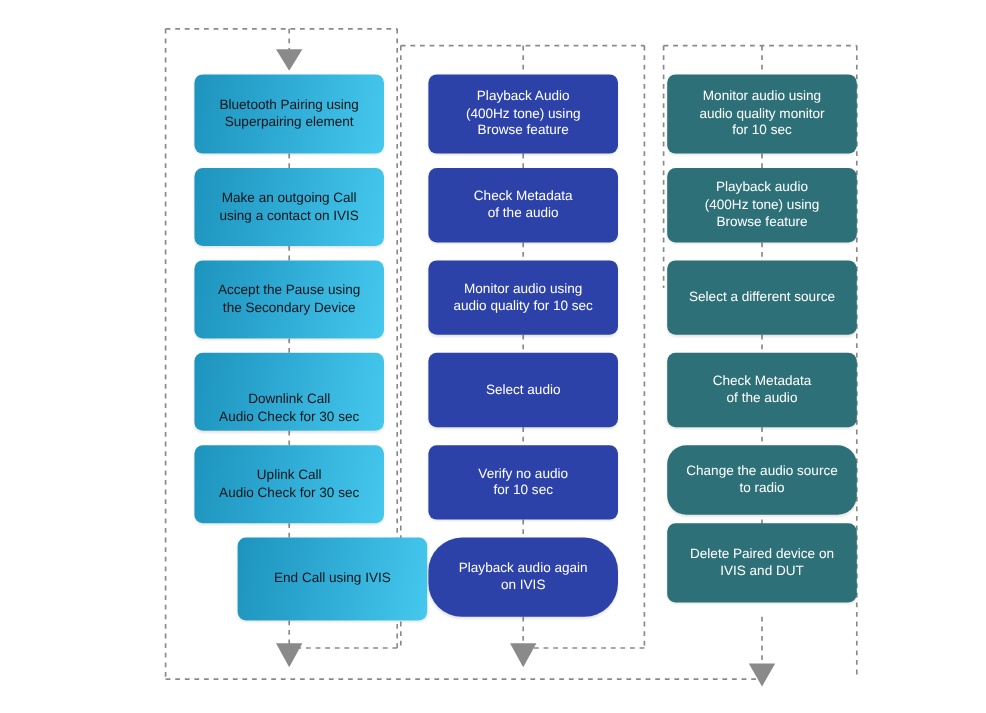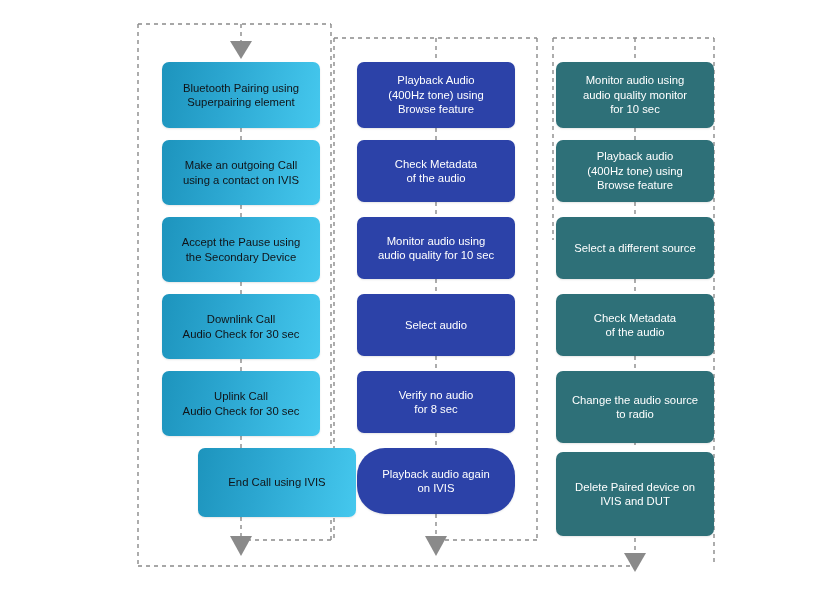--- a/index.html
+++ b/index.html
@@ -120,21 +120,21 @@
 Superpairing element</span>
     </div>
     <div class="node" style="top:140px; height:65px;">
       <span>Make an outgoing Call
 using a contact on IVIS</span>
     </div>
     <div class="node" style="top:217px; height:65px;">
       <span>Accept the Pause using
 the Secondary Device</span>
     </div>
-    <div class="node" style="top:294px; height:65px;">
+    <div class="node" style="top:294px; height:65px;align-items:flex-end;">
       <span>Downlink Call
 Audio Check for 30 sec</span>
     </div>
     <div class="node" style="top:371px; height:65px;text-align:center;">
       <span>Uplink Call
 Audio Check for 30 sec</span>
     </div>
     <div class="node" style="top:448px; height:69px;margin-left:36px;">
       <span>End Call using IVIS</span>
     </div>
@@ -152,21 +152,21 @@
     </div>
     <div class="node" style="top:217px; height:62px;">
       <span>Monitor audio using
 audio quality for 10 sec</span>
     </div>
     <div class="node" style="top:294px; height:62px;">
       <span>Select audio</span>
     </div>
     <div class="node" style="top:371px; height:62px;">
       <span>Verify no audio
-for 8 sec</span>
+for 10 sec</span>
     </div>
     <div class="node" style="top:448px; height:66px;border-radius:28px;">
       <span>Playback audio again
 on IVIS</span>
     </div>
   </div>
 
   <div class="column col3" style="left:556px;">
     <div class="node" style="top:62px;  height:66px;">
       <span>Monitor audio using
@@ -178,23 +178,23 @@
 (400Hz tone) using
 Browse feature</span>
     </div>
     <div class="node" style="top:217px; height:62px;">
       <span>Select a different source</span>
     </div>
     <div class="node" style="top:294px; height:62px;">
       <span>Check Metadata
 of the audio</span>
     </div>
-    <div class="node" style="top:371px; height:72px;">
+    <div class="node" style="top:371px; height:58px;border-radius:16px;">
       <span>Change the audio source
 to radio</span>
     </div>
-    <div class="node" style="top:452px; height:84px;">
+    <div class="node" style="top:436px; height:66px;">
       <span>Delete Paired device on
 IVIS and DUT</span>
     </div>
   </div>
 
 </div>
 
 </body></html>

